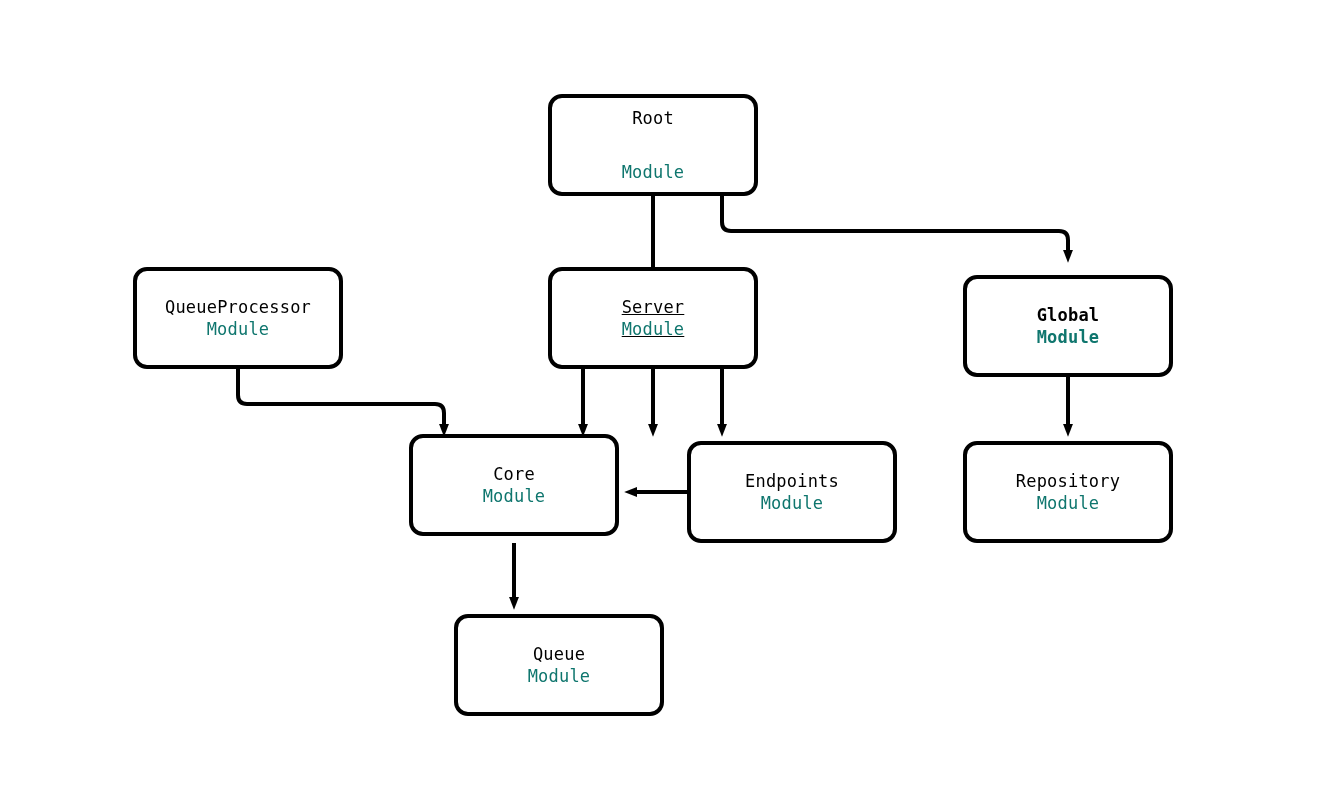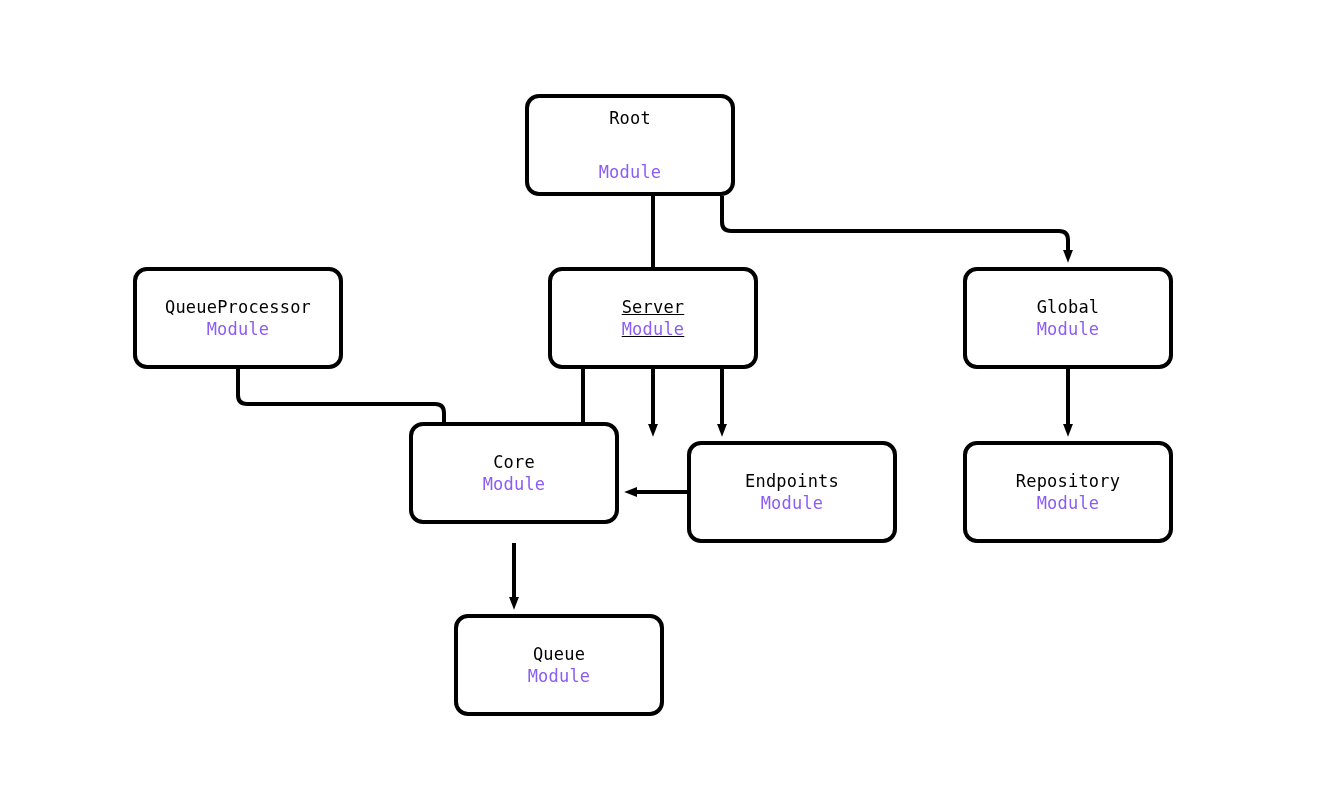--- a/index.html
+++ b/index.html
@@ -48,21 +48,21 @@
     line-height: 22px;
     color: #000000;
     text-align: center;
     white-space: pre;
     letter-spacing: 0.2px;
   }
   .node-label-line2 {
     font-family: "DejaVu Sans Mono", "Liberation Mono", monospace;
     font-size: 17px;
     line-height: 22px;
-    color: #8b5cf6;
+    color: #0f766e;
     text-align: center;
     white-space: pre;
     letter-spacing: 0.2px;
   }
 </style>
 </head>
 <body>
 
 <div id="diagram-root">
 
@@ -99,41 +99,41 @@
 
     <g>
       <path d="M 514 543 L 514 597" fill="none" stroke="#000000" stroke-width="4" marker-end="url(#arrow-down)"></path>
     </g>
 
     <g>
       <path d="M 1068 369 L 1068 424" fill="none" stroke="#000000" stroke-width="4" marker-end="url(#arrow-down)"></path>
     </g>
   </svg>
 
-  <div class="node" style="left:525px; top:94px;gap:32px;">
+  <div class="node" style="left:548px; top:94px;gap:32px;">
     <div class="node-label">Root</div>
     <div class="node-label-line2">Module</div>
   </div>
 
   <div class="node" style="left:133px; top:267px;">
     <div class="node-label">QueueProcessor</div>
     <div class="node-label-line2">Module</div>
   </div>
 
   <div class="node" style="left:548px; top:267px;text-decoration:underline;">
     <div class="node-label">Server</div>
     <div class="node-label-line2">Module</div>
   </div>
 
-  <div class="node" style="left:963px; top:267px;">
+  <div class="node" style="left:963px; top:275px;font-weight:bold;">
     <div class="node-label">Global</div>
     <div class="node-label-line2">Module</div>
   </div>
 
-  <div class="node" style="left:409px; top:422px;">
+  <div class="node" style="left:409px; top:434px;">
     <div class="node-label">Core</div>
     <div class="node-label-line2">Module</div>
   </div>
 
   <div class="node" style="left:687px; top:441px;align-items:center;">
     <div class="node-label">Endpoints</div>
     <div class="node-label-line2">Module</div>
   </div>
 
   <div class="node" style="left:963px; top:441px;">

